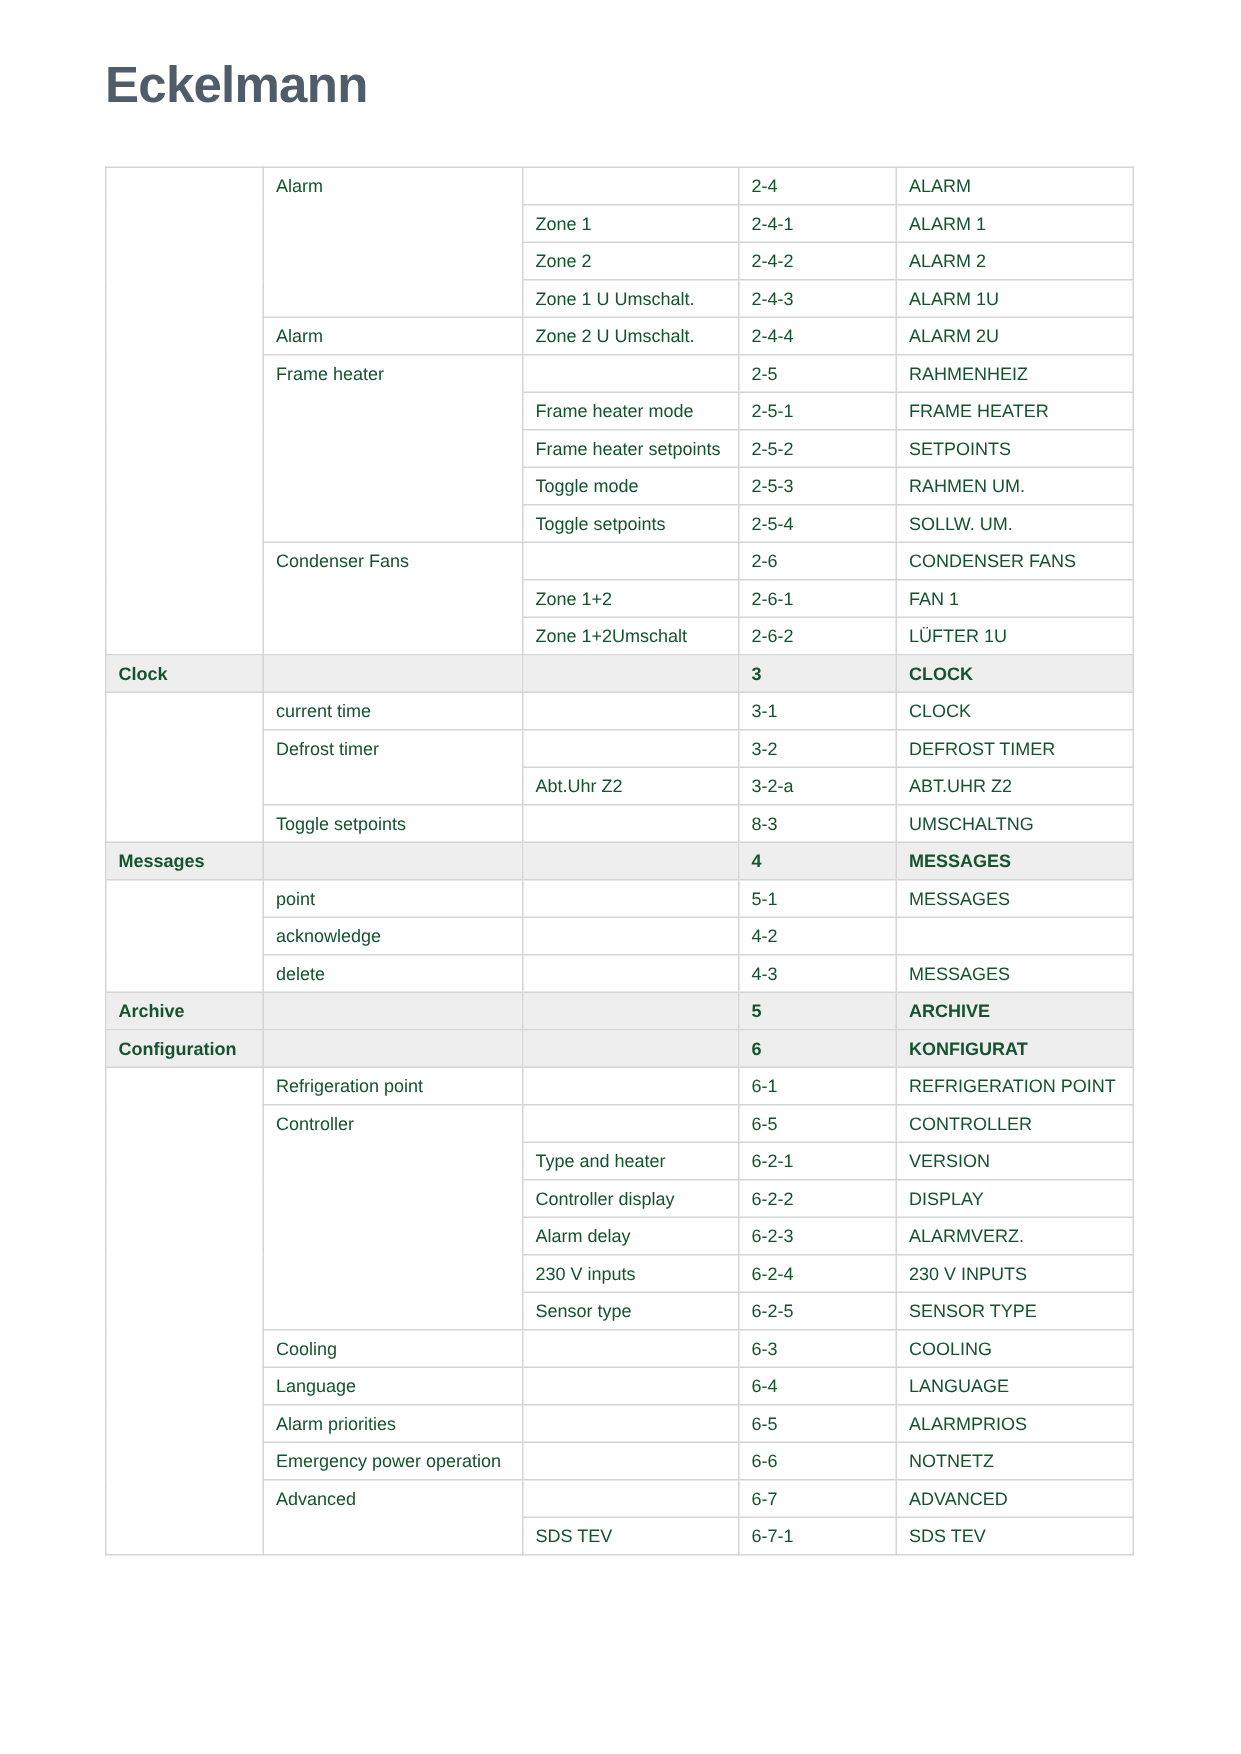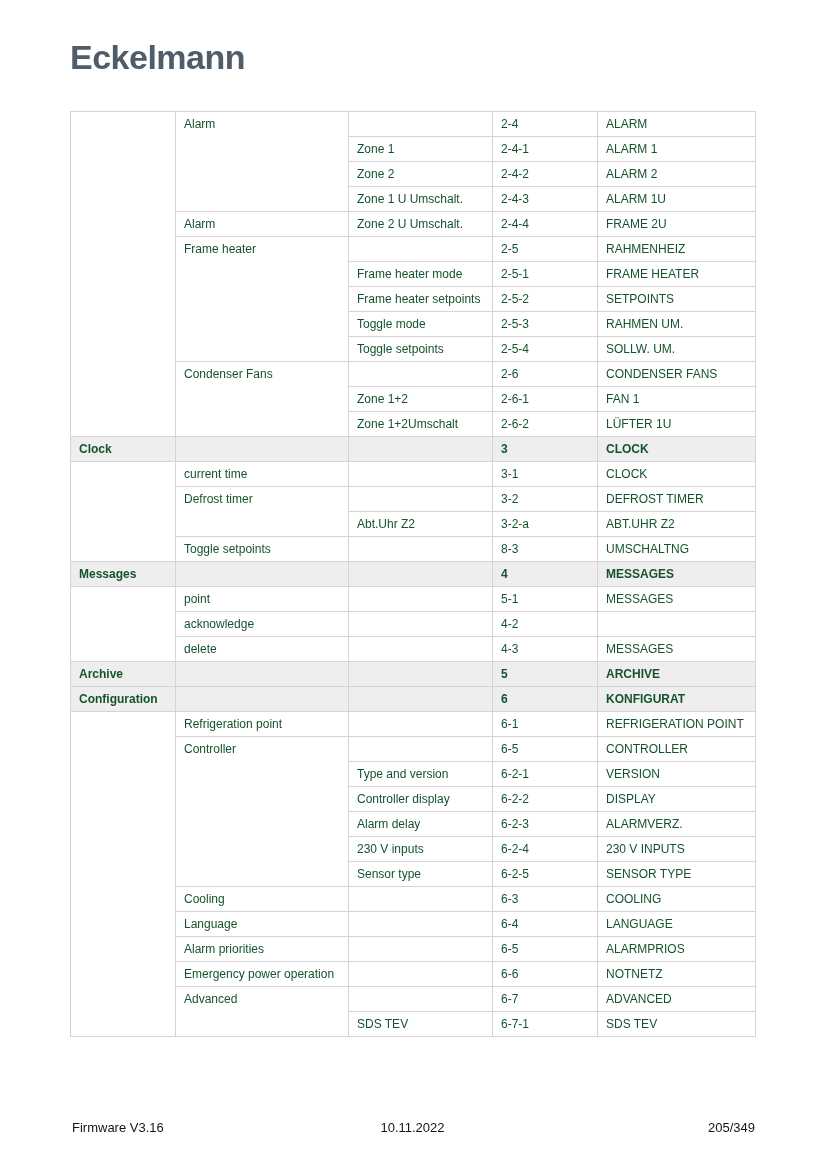--- a/index.html
+++ b/index.html
@@ -94,21 +94,21 @@
         </tr>
         <tr>
           <td>Zone 1 U Umschalt.</td>
           <td>2-4-3</td>
           <td>ALARM 1U</td>
         </tr>
         <tr>
           <td>Alarm</td>
           <td>Zone 2 U Umschalt.</td>
           <td>2-4-4</td>
-          <td>FRAME 2U</td>
+          <td>ALARM 2U</td>
         </tr>
         <tr>
           <td rowspan="5">Frame heater</td>
           <td></td>
           <td>2-5</td>
           <td>RAHMENHEIZ</td>
         </tr>
         <tr>
           <td>Frame heater mode</td>
           <td>2-5-1</td>
@@ -223,21 +223,21 @@
           <td>6-1</td>
           <td>REFRIGERATION POINT</td>
         </tr>
         <tr>
           <td rowspan="6">Controller</td>
           <td></td>
           <td>6-5</td>
           <td>CONTROLLER</td>
         </tr>
         <tr>
-          <td>Type and version</td>
+          <td>Type and heater</td>
           <td>6-2-1</td>
           <td>VERSION</td>
         </tr>
         <tr>
           <td>Controller display</td>
           <td>6-2-2</td>
           <td>DISPLAY</td>
         </tr>
         <tr>
           <td>Alarm delay</td>
@@ -285,19 +285,14 @@
           <td>ADVANCED</td>
         </tr>
         <tr>
           <td>SDS TEV</td>
           <td>6-7-1</td>
           <td>SDS TEV</td>
         </tr>
       </tbody>
   </table>
 
-  <div class="footer">
-    <span class="f-left">Firmware V3.16</span>
-    <span class="f-center">10.11.2022</span>
-    <span class="f-right">205/349</span>
-  </div>
 
 </div>
 
 </body></html>

